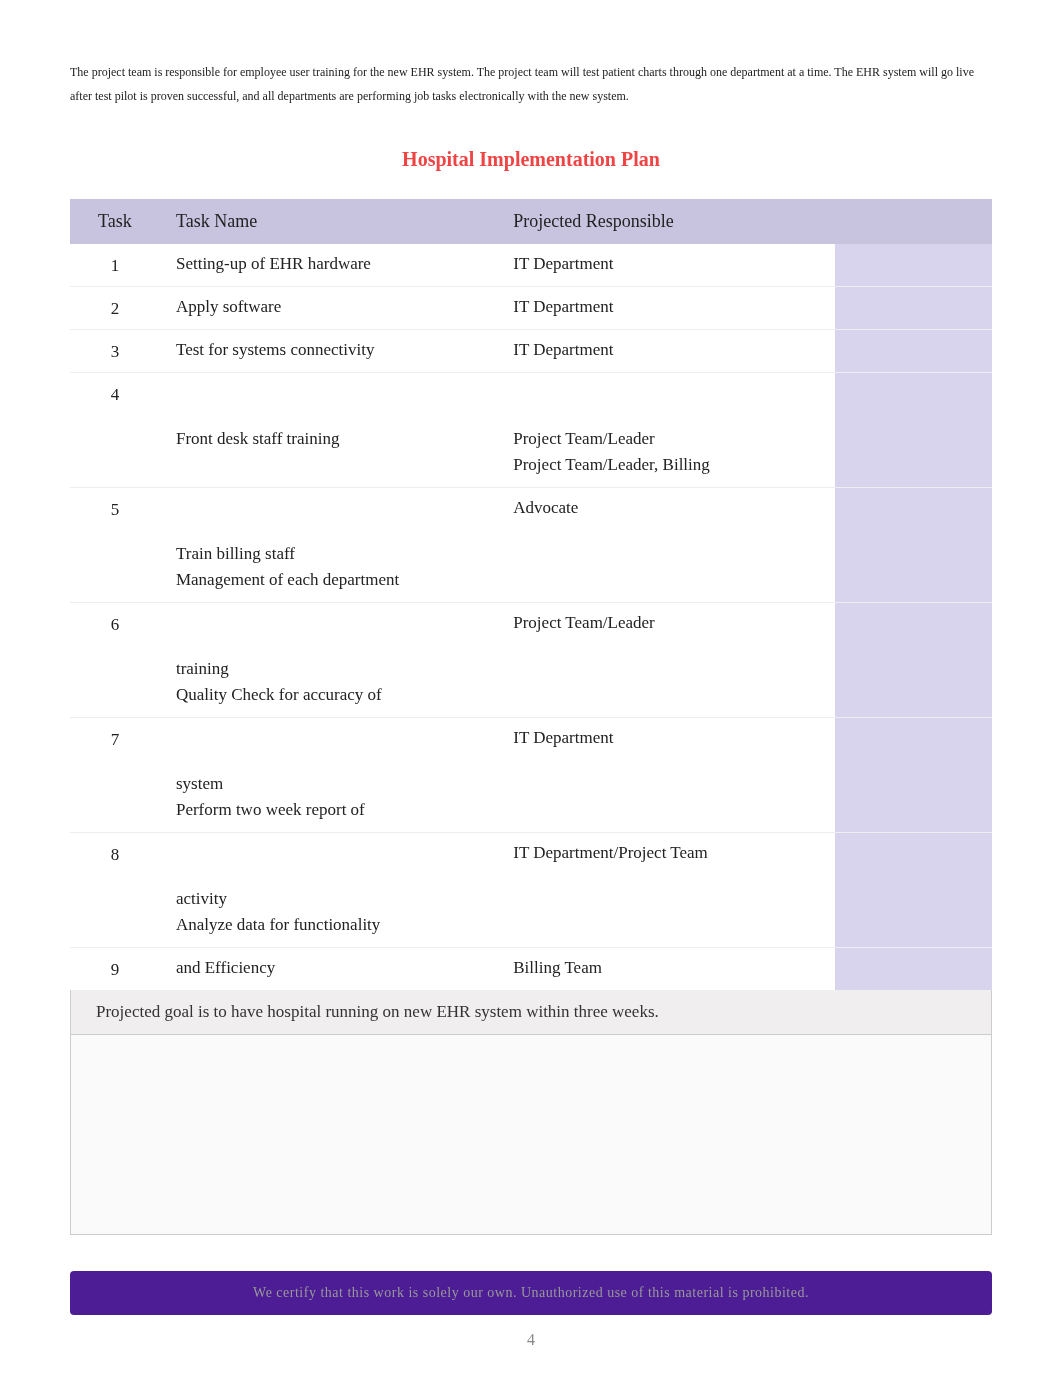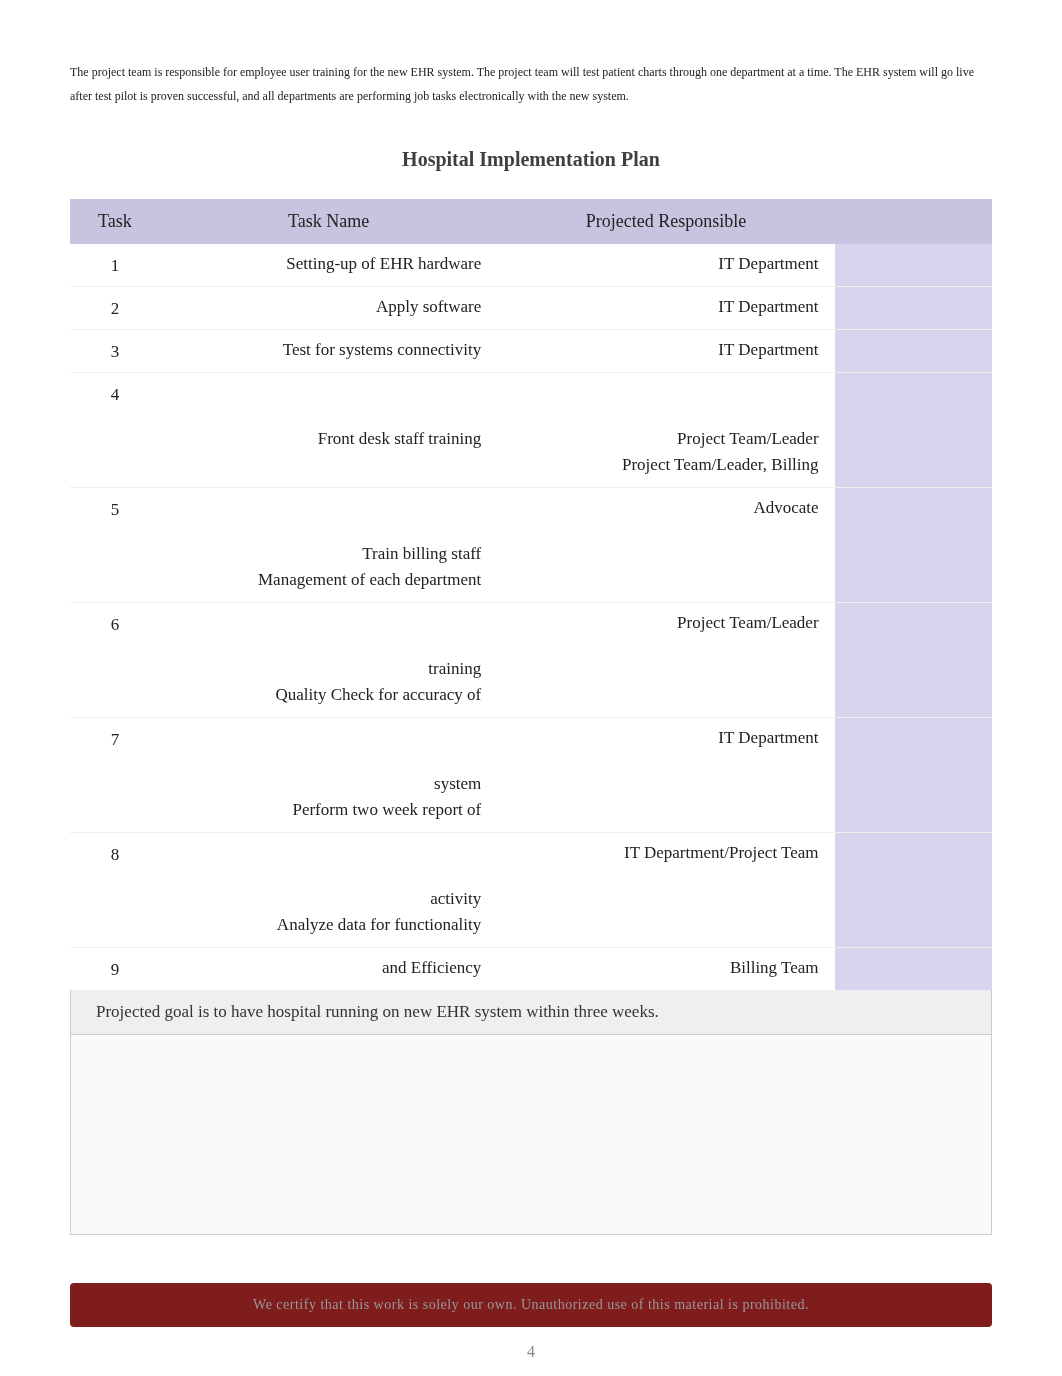--- a/index.html
+++ b/index.html
@@ -27,35 +27,35 @@
       margin-bottom: 40px;
       font-size: 12px;
       color: #222;
     }
 
     .table-title {
       text-align: center;
       font-weight: bold;
       font-size: 20px;
       margin-bottom: 28px;
-      color: #404040;
+      color: #ef4444;
     }
 
     .impl-table {
       width: 100%;
       border-collapse: collapse;
     }
 
     .impl-table thead tr {
       background: #c8c4e0;
     }
 
     .impl-table thead th {
       padding: 12px 16px;
-      text-align: center;
+      text-align: left;
       font-weight: normal;
       font-size: 18px;
       color: #222;
       border: none;
     }
 
     .impl-table thead th:first-child {
       width: 80px;
       text-align: center;
       margin-left: 33px;
@@ -68,21 +68,20 @@
     .impl-table tbody tr:last-child td {
       border-bottom: none;
     }
 
     .impl-table tbody td {
       padding: 10px 16px;
       vertical-align: top;
       font-size: 17px;
       color: #222;
       border-bottom: 1px solid #eee;
-      text-align: right;
     }
 
     .impl-table tbody td:first-child {
       width: 80px;
       text-align: center;
       vertical-align: top;
       padding-top: 12px;
     }
 
     .impl-table tbody td:nth-child(2) {
@@ -114,22 +113,22 @@
 
     .blank-area {
       width: 100%;
       height: 200px;
       border: 1px solid #ccc;
       border-top: none;
       background: #fafafa;
     }
 
     .bottom-bar {
-      margin-top: 48px;
-      background: #7f1d1d;
+      margin-top: 36px;
+      background: #4c1d95;
       border-radius: 4px;
       padding: 14px 18px;
       text-align: center;
     }
 
     .bottom-bar-text {
       font-size: 14px;
       color: #999;
       letter-spacing: 0.5px;
     }

